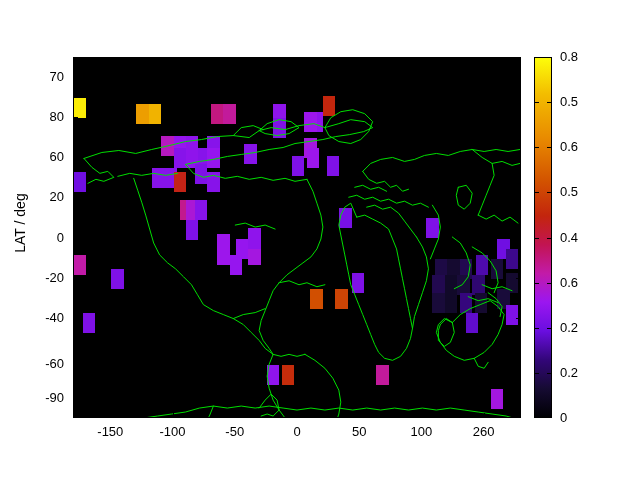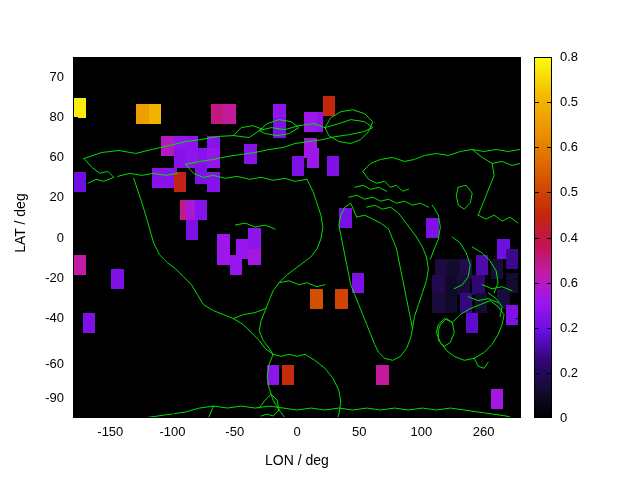--- a/index.html
+++ b/index.html
@@ -337,21 +337,20 @@
       <div class="tick-mark" style="left: 516px; top: 157.278px; width: 5px; height: 1px;"></div>
       <div class="ytick-label" style="top: 149.278px;">60</div>
       <div class="tick-mark" style="left: 73px; top: 117.167px; width: 5px; height: 1px;"></div>
       <div class="tick-mark" style="left: 516px; top: 117.167px; width: 5px; height: 1px;"></div>
       <div class="ytick-label" style="top: 109.167px;">80</div>
       <div class="tick-mark" style="left: 73px; top: 77.0556px; width: 5px; height: 1px;"></div>
       <div class="tick-mark" style="left: 516px; top: 77.0556px; width: 5px; height: 1px;"></div>
       <div class="ytick-label" style="top: 69.0556px;">70</div>
     </div>
 
-  <div id="xaxis-title">LON / deg</div>
   <div id="yaxis-title">LAT / deg</div>
 
   <div id="colorbar-frame">
     <div id="colorbar-gradient" style="background: linear-gradient(rgb(253, 253, 10) 0%, rgb(243, 189, 0) 10%, rgb(233, 140, 0) 22%, rgb(211, 84, 0) 34%, rgb(195, 37, 13) 44%, rgb(194, 20, 82) 52%, rgb(194, 27, 168) 60%, rgb(155, 22, 240) 68%, rgb(106, 14, 224) 76%, rgb(51, 6, 122) 84%, rgb(22, 11, 51) 92%, rgb(0, 0, 4) 100%);"></div>
   </div>
   <div id="colorbar-ticks">
       <div class="cbtick-mark" style="left: 534px; top: 417px;"></div>
       <div class="cbtick-mark" style="left: 547px; top: 417px;"></div>
       <div class="cbtick-label" style="top: 410px;">0</div>
       <div class="cbtick-mark" style="left: 534px; top: 372.875px;"></div>

